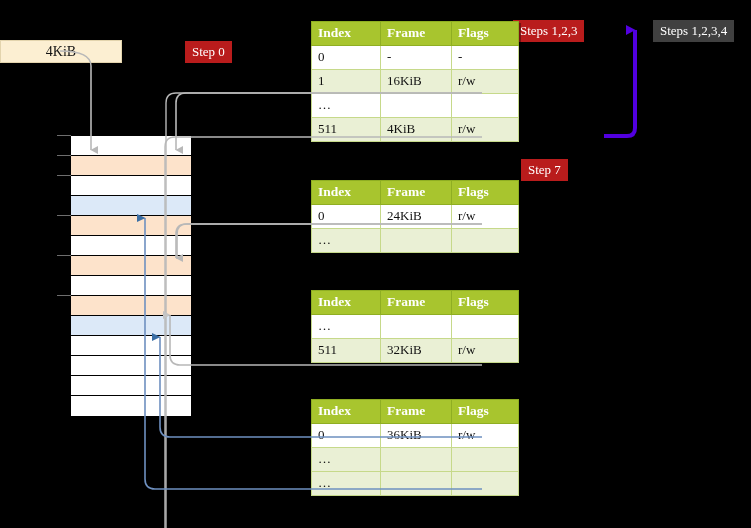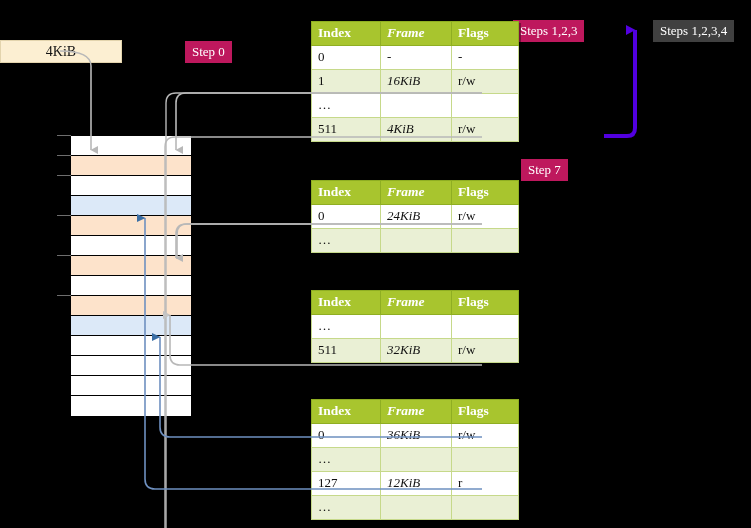--- a/index.html
+++ b/index.html
@@ -19,21 +19,21 @@
   
   .callout {
     position: absolute;
     color: #ffffff;
     font-size: 13px;
     line-height: 1;
     padding: 4px 7px 5px 7px;
     white-space: nowrap;
     font-family: "Liberation Serif", "DejaVu Serif", serif;
   }
-  .callout.red   { background: #be185d; text-align: center; }
+  .callout.red   { background: #b91c1c; text-align: center; }
   .callout.blue  { background: #404040; }
 
   
   .kib-box {
     position: absolute;
     background: #fcefd2;
     border: 1px solid #e3d4ad;
     color: #111111;
     font-size: 14px;
     display: flex;
@@ -62,21 +62,21 @@
     border: 1px solid #c6d98a;
     padding: 2px 6px 3px 6px;
     color: #111111;
     height: 18px;
     vertical-align: middle;
   }
   .ptable tr.odd  td { background: #ffffff; }
   .ptable tr.even td { background: #eaf0d5; }
   .ptable td.hl { background: #fdfa8b; }
   .c-index { width: 56px; margin-left: 7px; }
-  .c-frame { width: 58px; font-style: italic; }
+  .c-frame { width: 58px; }
   .c-flags { width: 54px; margin-left: 17px; }
 
   
   #memcol {
     position: absolute;
     border: 1px solid #000000;
     background: #ffffff;
   }
   .memrow {
     position: relative;
@@ -228,25 +228,20 @@
       <tbody>
         <tr class="odd">
           <td class="c-index">0</td>
           <td class="c-frame">36KiB</td>
           <td class="c-flags">r/w</td>
         </tr>
         <tr class="even">
           <td class="c-index">…</td>
           <td class="c-frame"></td>
           <td class="c-flags"></td>
-        </tr>
-        <tr class="odd">
-          <td class="c-index">127</td>
-          <td class="c-frame">12KiB</td>
-          <td class="c-flags">r</td>
         </tr>
         <tr class="even">
           <td class="c-index">…</td>
           <td class="c-frame"></td>
           <td class="c-flags"></td>
         </tr>
       </tbody>
     </table>
 
   <svg class="overlay" viewBox="0 0 751 528">

